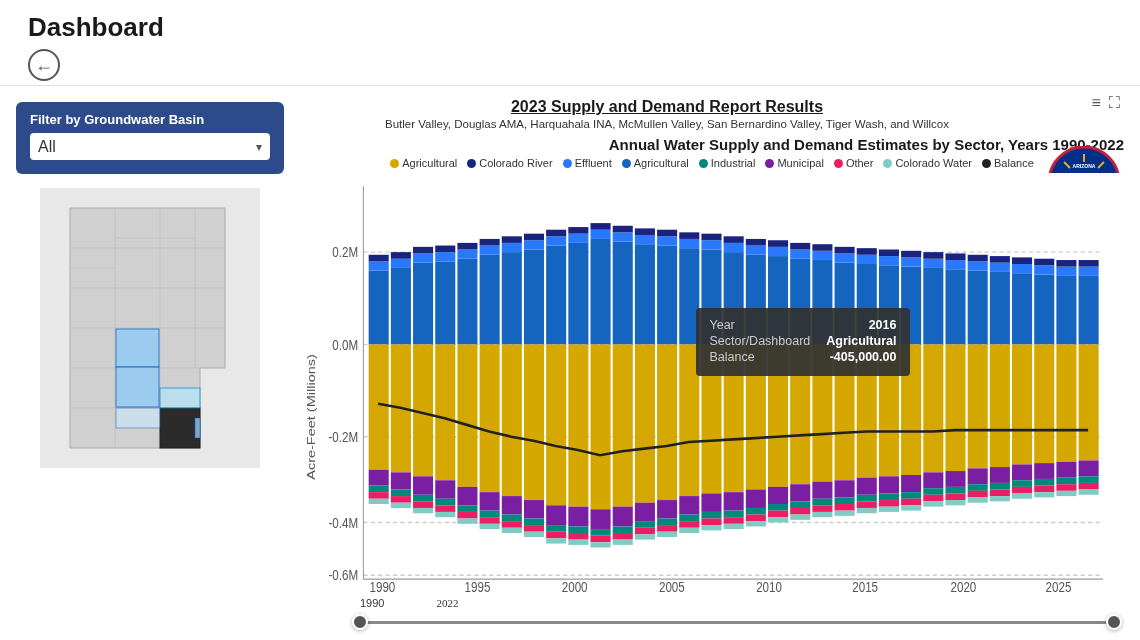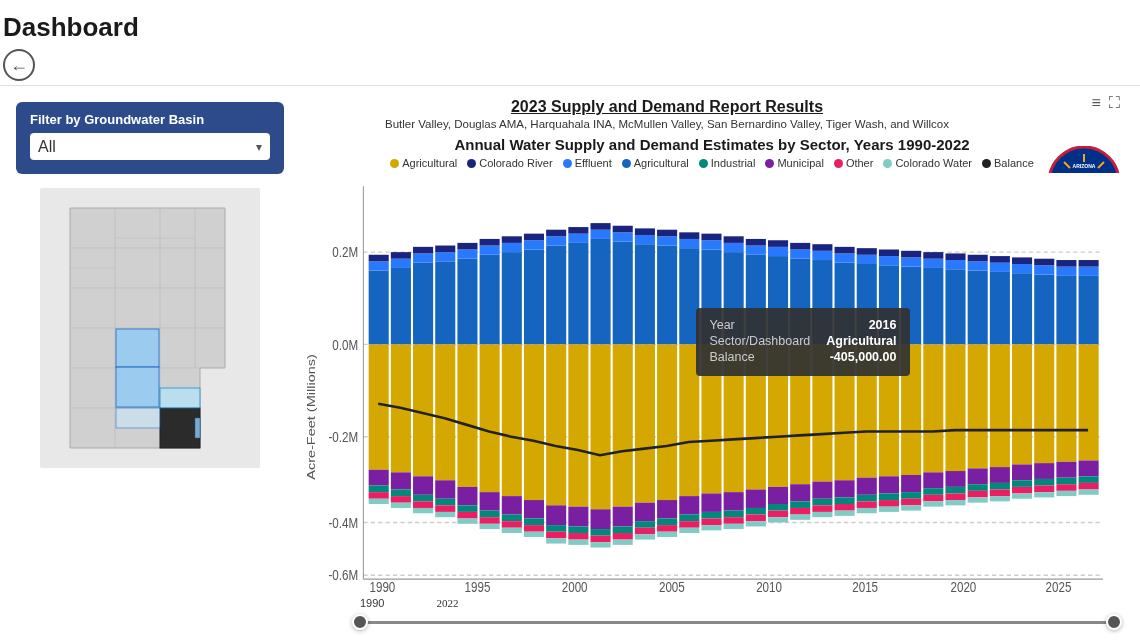--- a/index.html
+++ b/index.html
@@ -13,21 +13,21 @@
     .dashboard-container {
       width: 1140px;
       height: 640px;
       background: #fff;
       position: relative;
       display: flex;
       flex-direction: column;
     }
     .top-header {
       background: #fff;
-      padding: 12px 20px 4px 3px;
+      padding: 12px 20px 4px 28px;
       border-bottom: 1px solid #e0e0e0;
     }
     .top-header h1 {
       font-size: 26px;
       font-weight: 700;
       color: #1a1a1a;
     }
     .back-btn {
       width: 32px; height: 32px;
       border-radius: 50%;
@@ -107,21 +107,21 @@
       display: flex;
       gap: 8px;
       align-items: center;
     }
     .toolbar-btn {
       cursor: pointer;
       color: #555;
       font-size: 16px;
     }
     .chart-title {
-      text-align: center;
+      text-align: right;
       font-size: 15px;
       font-weight: 600;
       color: #1a1a1a;
       margin-bottom: 4px;
     }
     .legend {
       display: flex;
       flex-wrap: wrap;
       justify-content: center;
       gap: 6px 10px;

